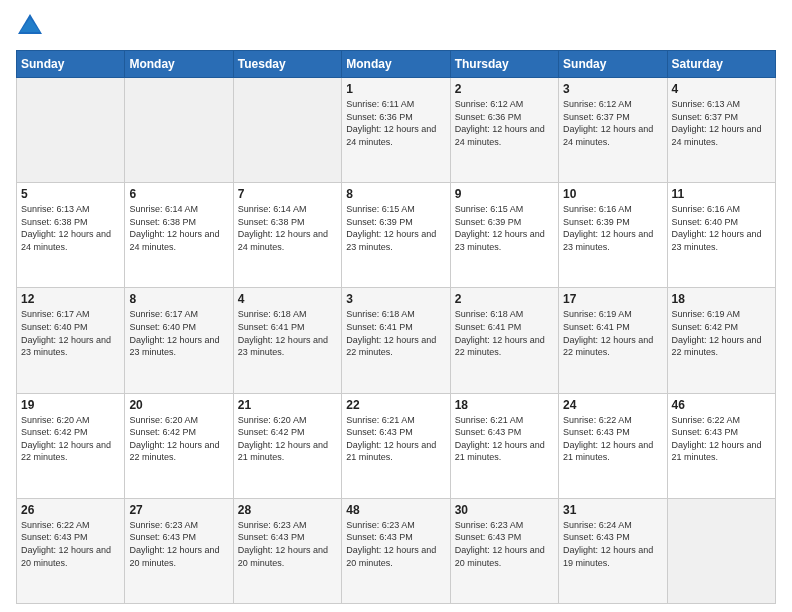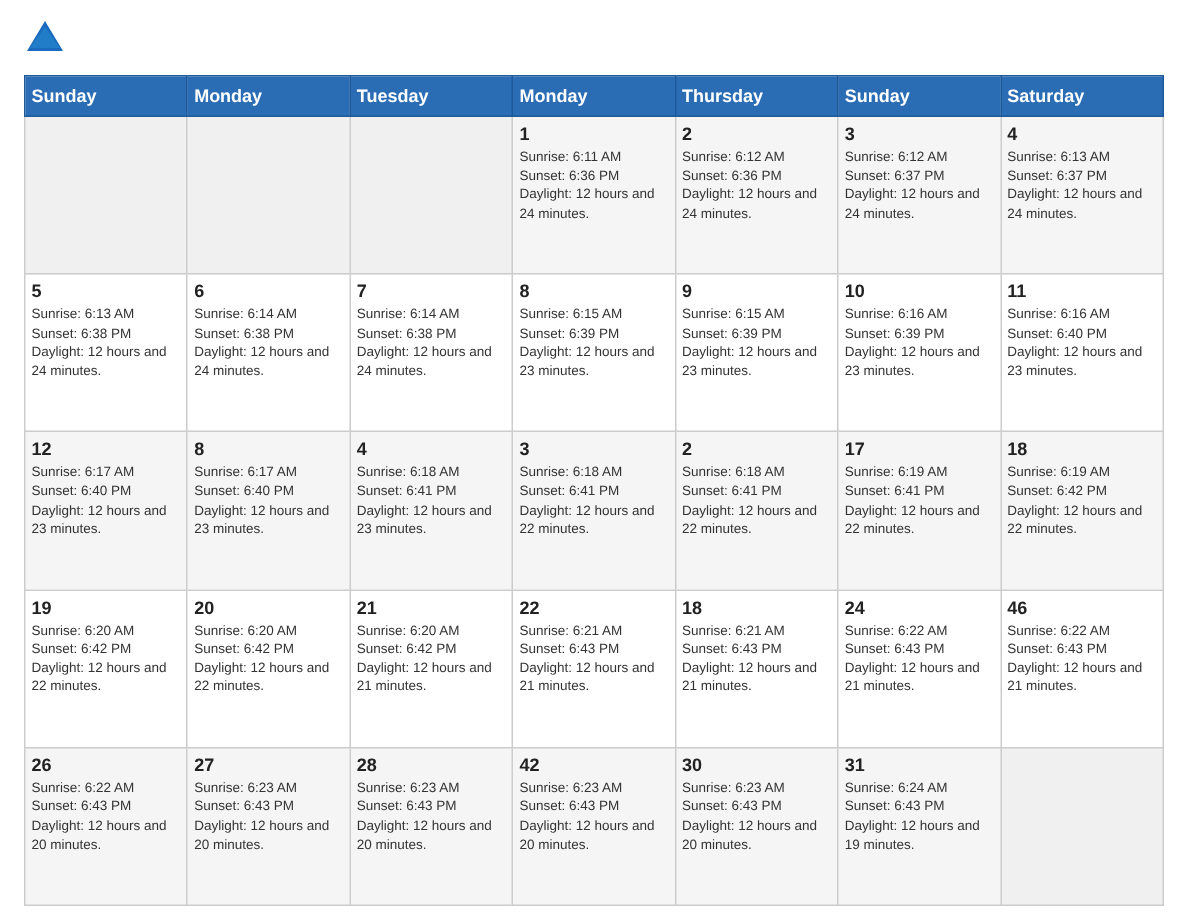--- a/index.html
+++ b/index.html
@@ -259,21 +259,21 @@
       </td>
           <td>
         <span class="day-number">27</span>
         <span class="day-info">Sunrise: 6:23 AM<br>Sunset: 6:43 PM<br>Daylight: 12 hours and 20 minutes.</span>
       </td>
           <td>
         <span class="day-number">28</span>
         <span class="day-info">Sunrise: 6:23 AM<br>Sunset: 6:43 PM<br>Daylight: 12 hours and 20 minutes.</span>
       </td>
           <td>
-        <span class="day-number">42</span>
+        <span class="day-number">48</span>
         <span class="day-info">Sunrise: 6:23 AM<br>Sunset: 6:43 PM<br>Daylight: 12 hours and 20 minutes.</span>
       </td>
           <td>
         <span class="day-number">30</span>
         <span class="day-info">Sunrise: 6:23 AM<br>Sunset: 6:43 PM<br>Daylight: 12 hours and 20 minutes.</span>
       </td>
           <td>
         <span class="day-number">31</span>
         <span class="day-info">Sunrise: 6:24 AM<br>Sunset: 6:43 PM<br>Daylight: 12 hours and 19 minutes.</span>
       </td>

